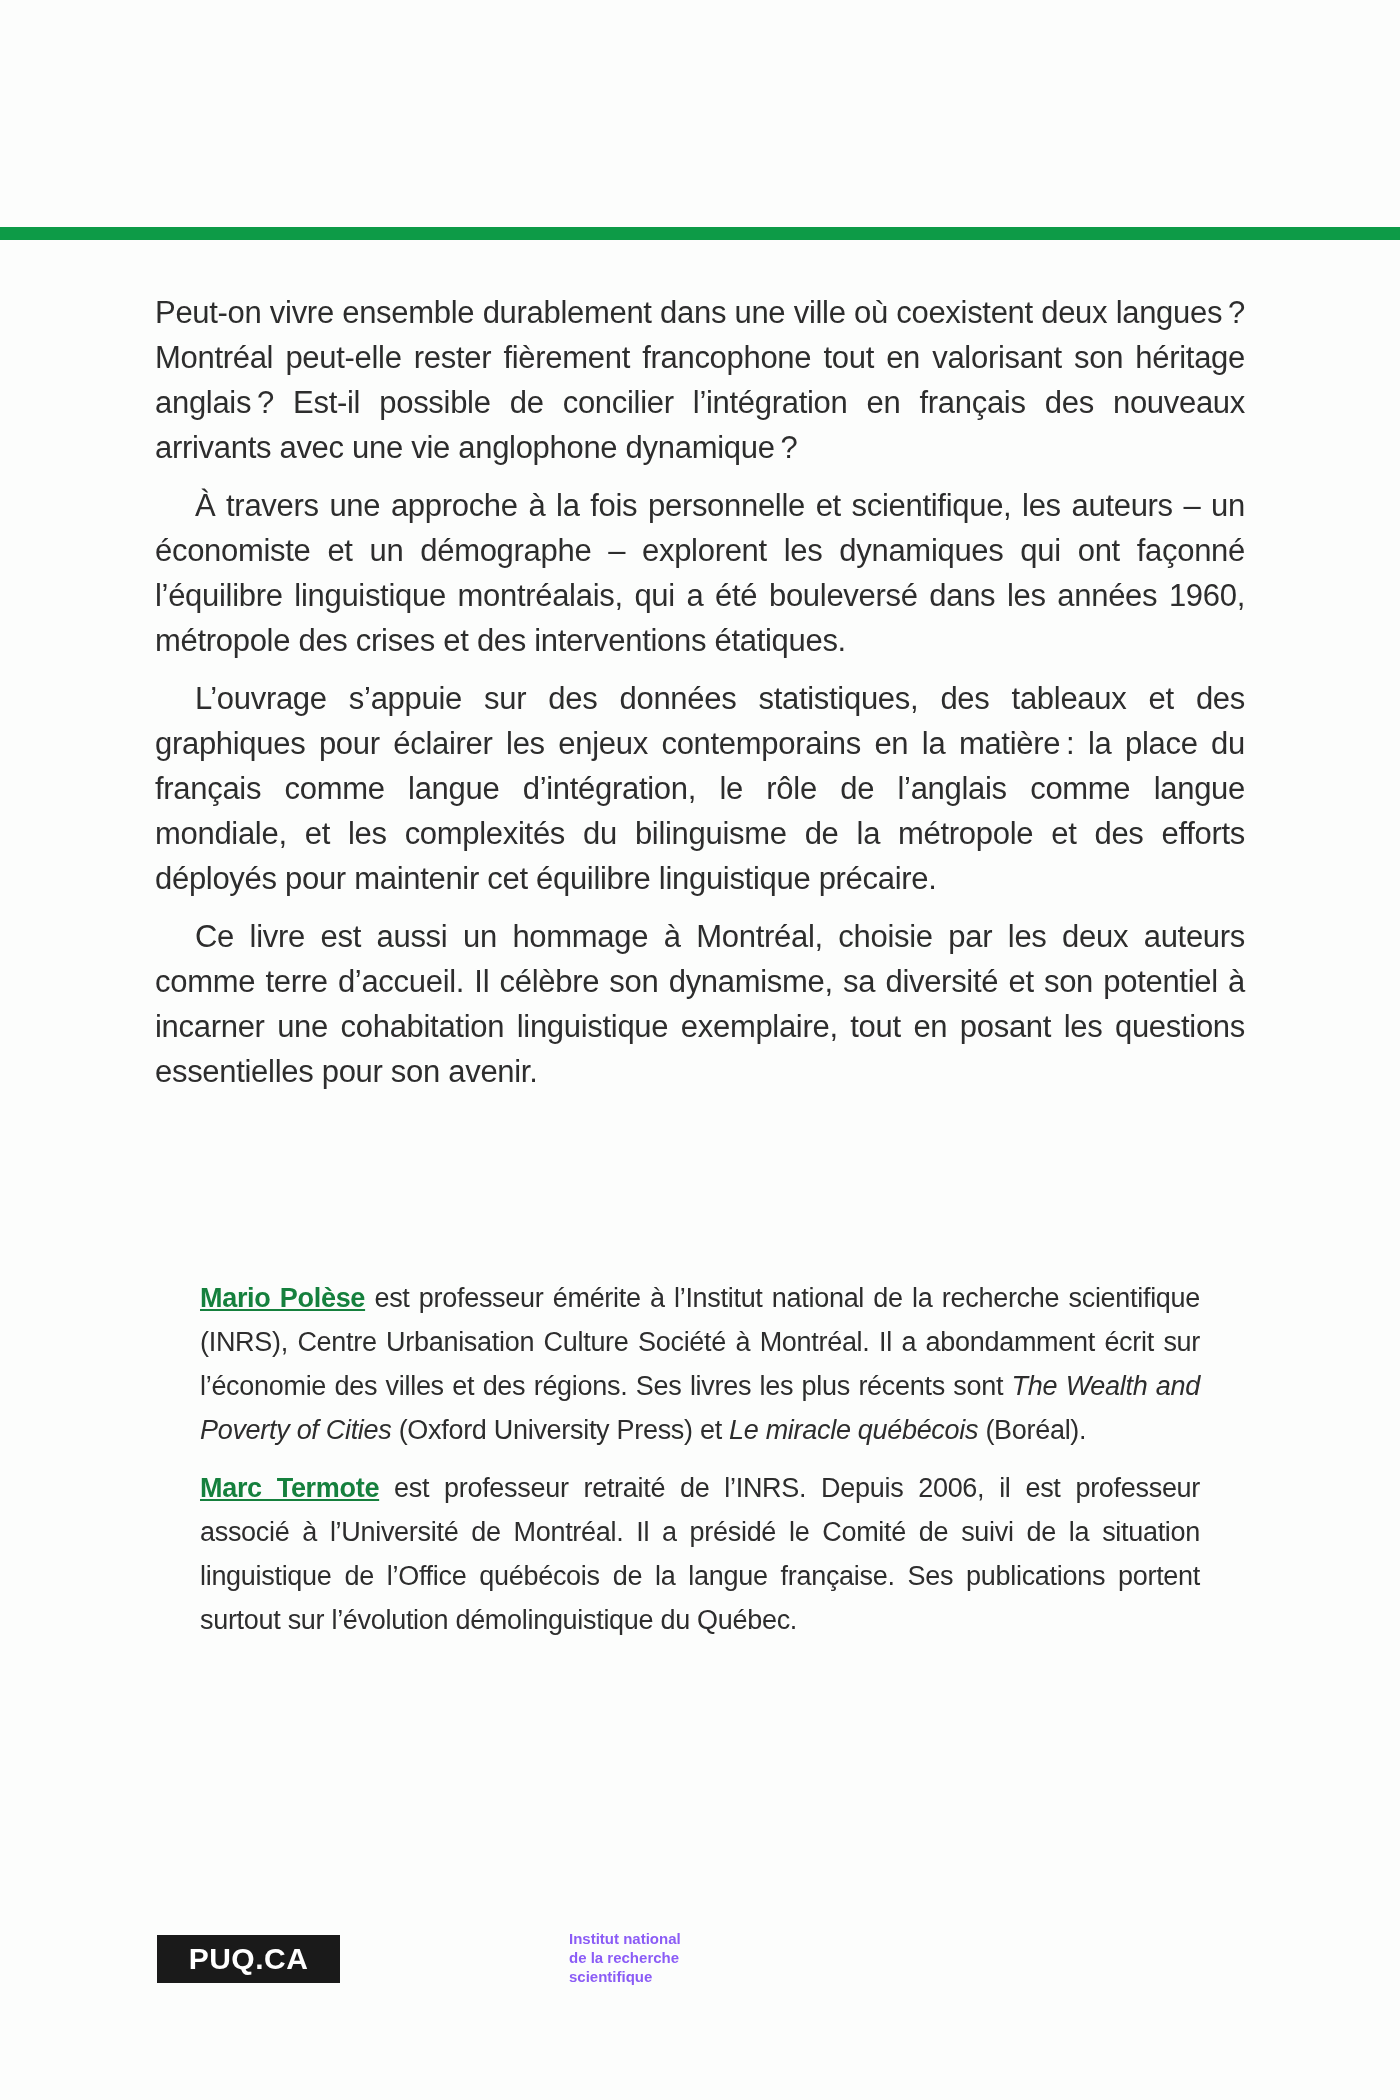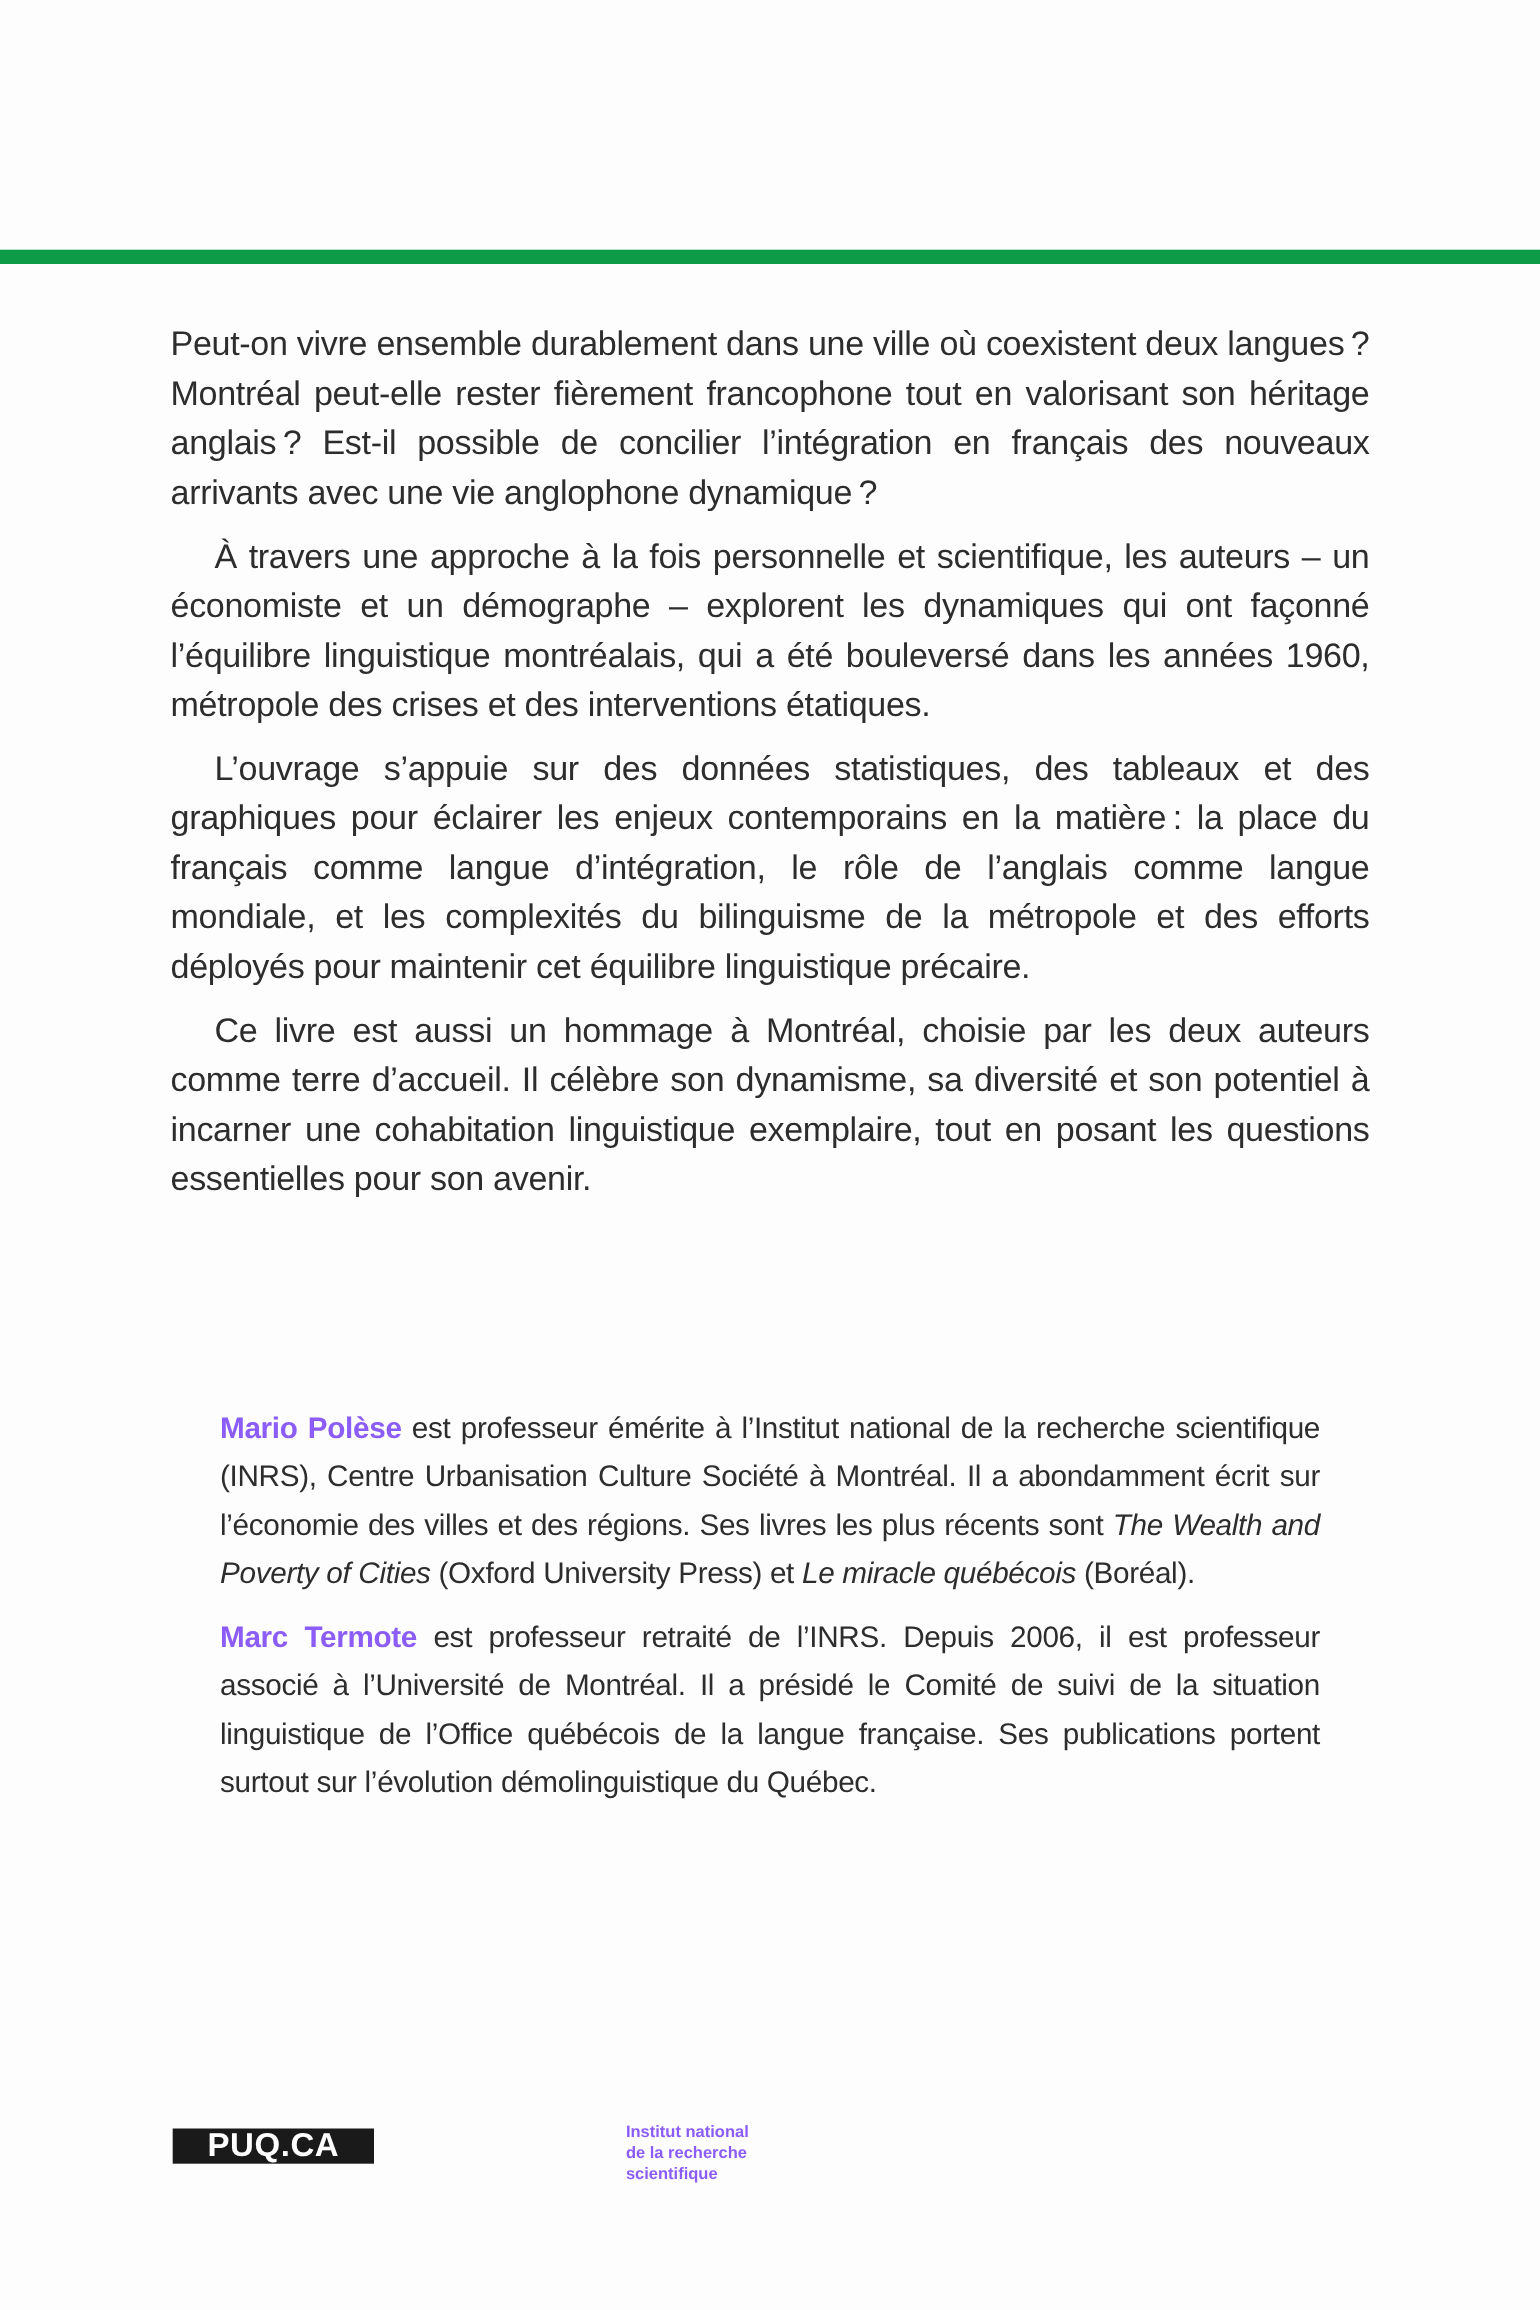--- a/index.html
+++ b/index.html
@@ -25,25 +25,25 @@
   .synopsis p{margin:0 0 13px 0;}
   .synopsis p.ind{text-indent:40px;}
   .bios{
     position:absolute;left:200px;top:1276px;width:1000px;
     color:#2d2d2d;
     font-size:27px;line-height:44px;
     letter-spacing:-0.3px;
     text-align:justify;
   }
   .bios p{margin:0 0 14px 0;}
-  .bios strong{font-weight:bold;color:#8b5cf6;}
+  .bios strong{font-weight:bold;color:#15803d;text-decoration:underline;}
   .bios em{font-style:italic;}
   .puq-box{
     position:absolute;left:157px;top:1935px;
-    width:183px;height:32px;
+    width:183px;height:48px;
     background:#1a1a1a;
     display:flex;align-items:center;justify-content:center;
   }
   .puq-box span{
     color:#ffffff;
     font-size:30px;font-weight:bold;
     letter-spacing:0.5px;
   }
   .inrs-letters{
     position:absolute;left:420px;top:1846px;

